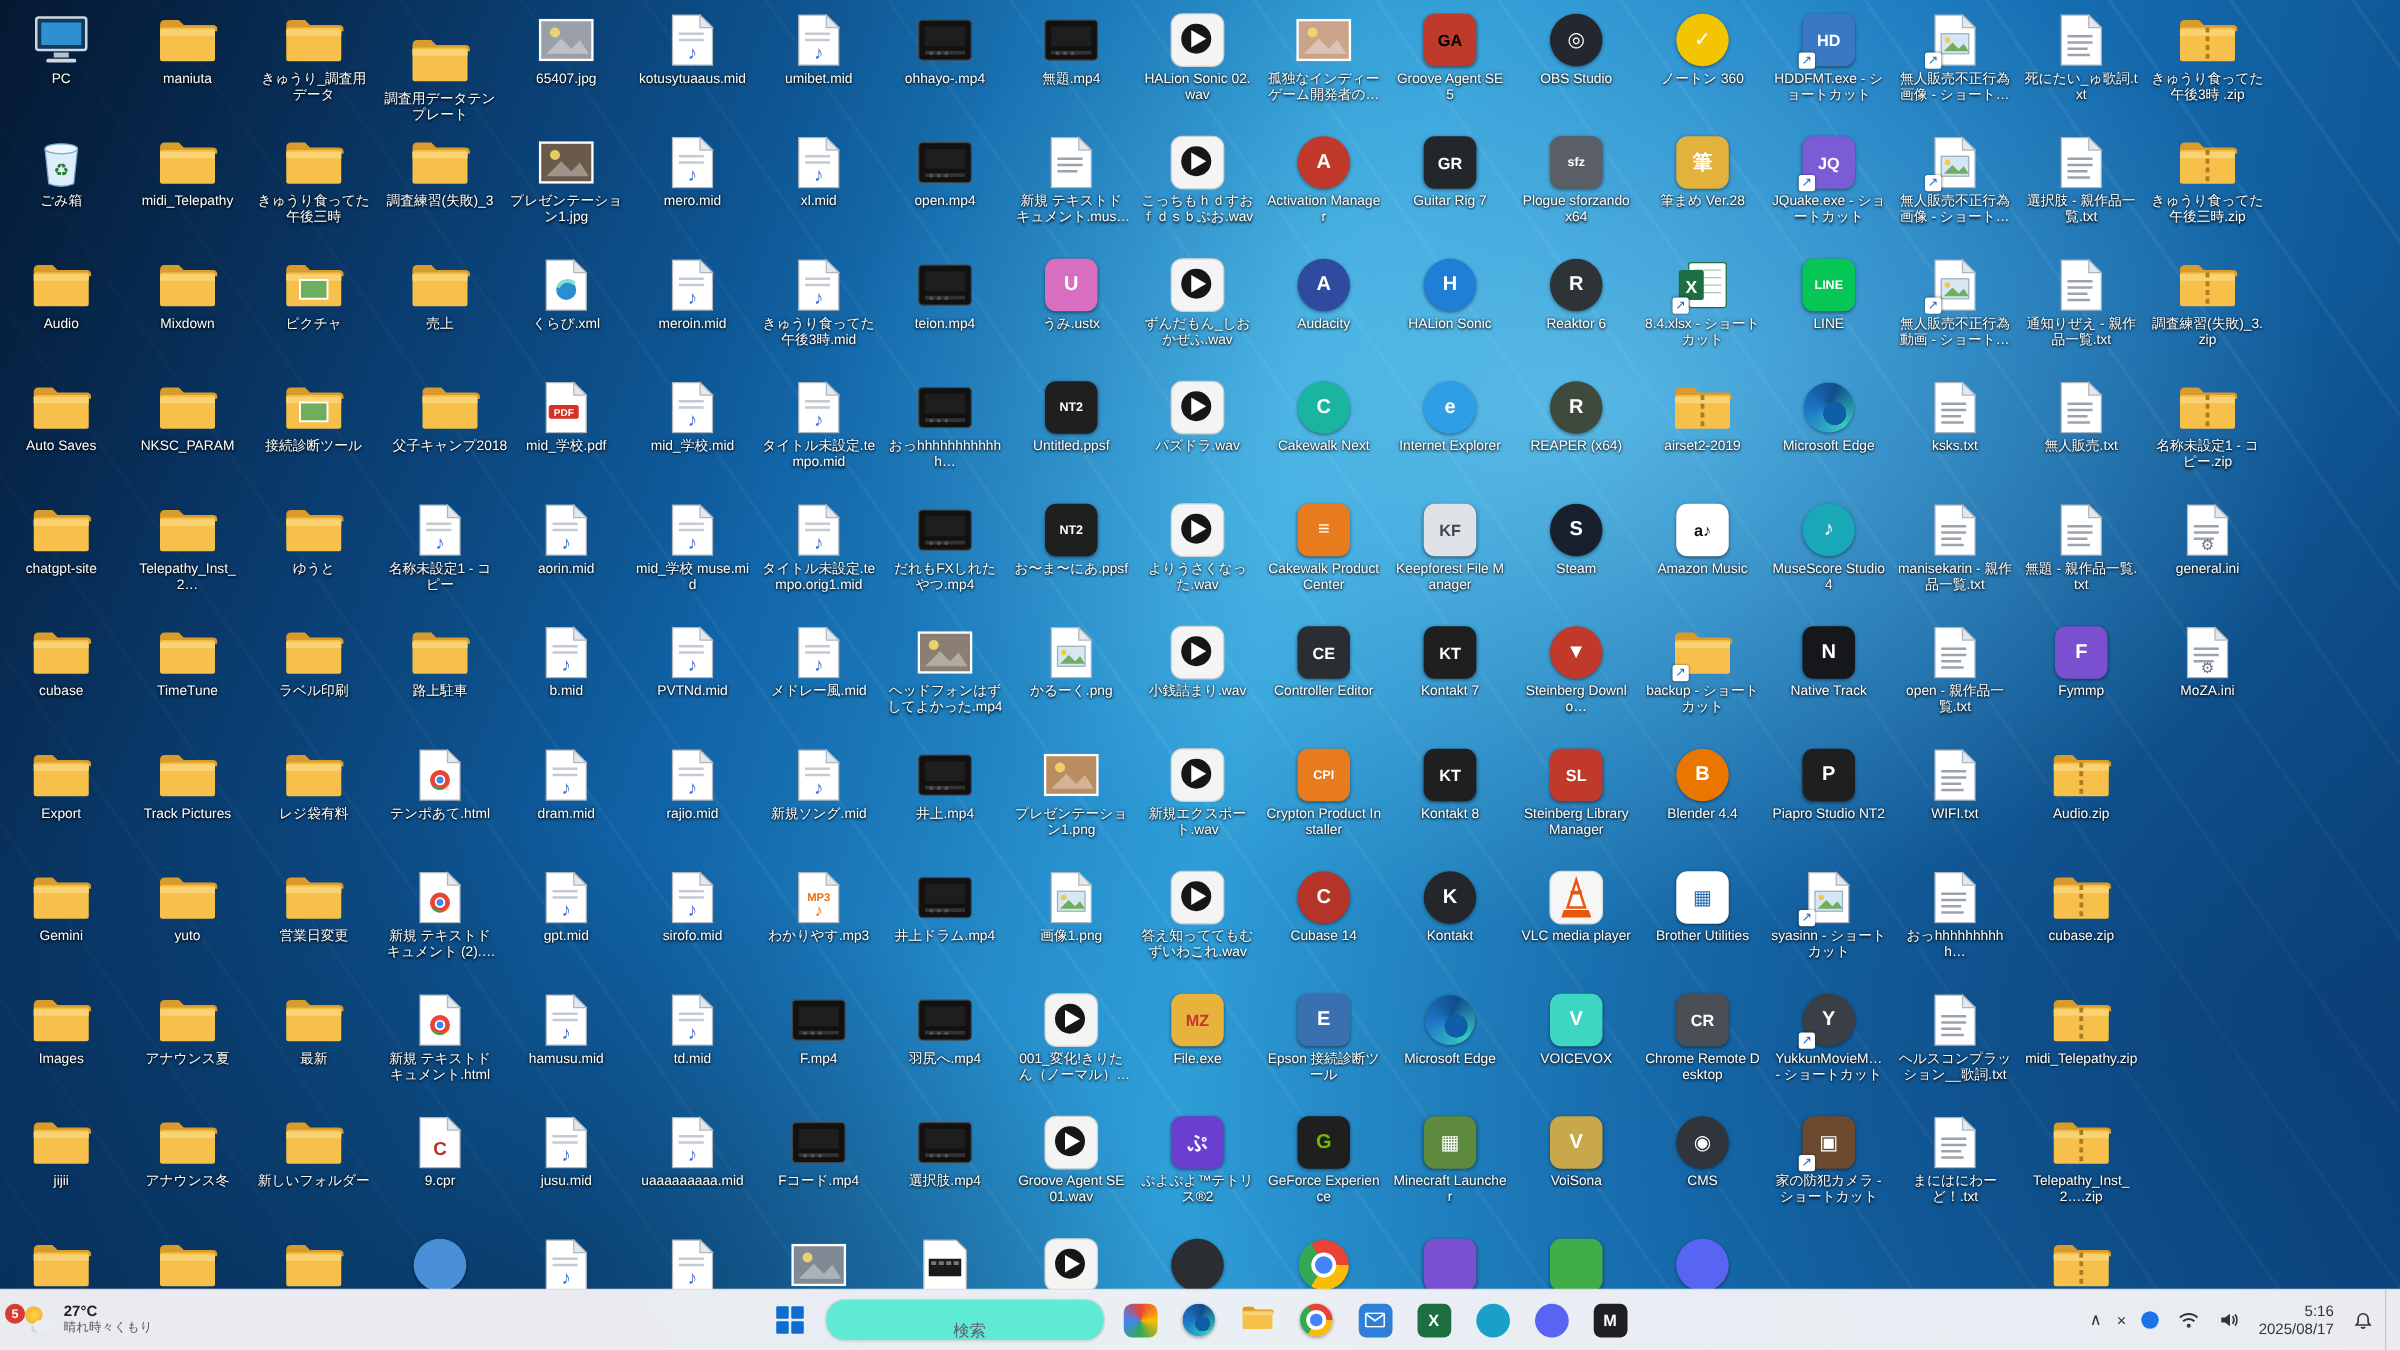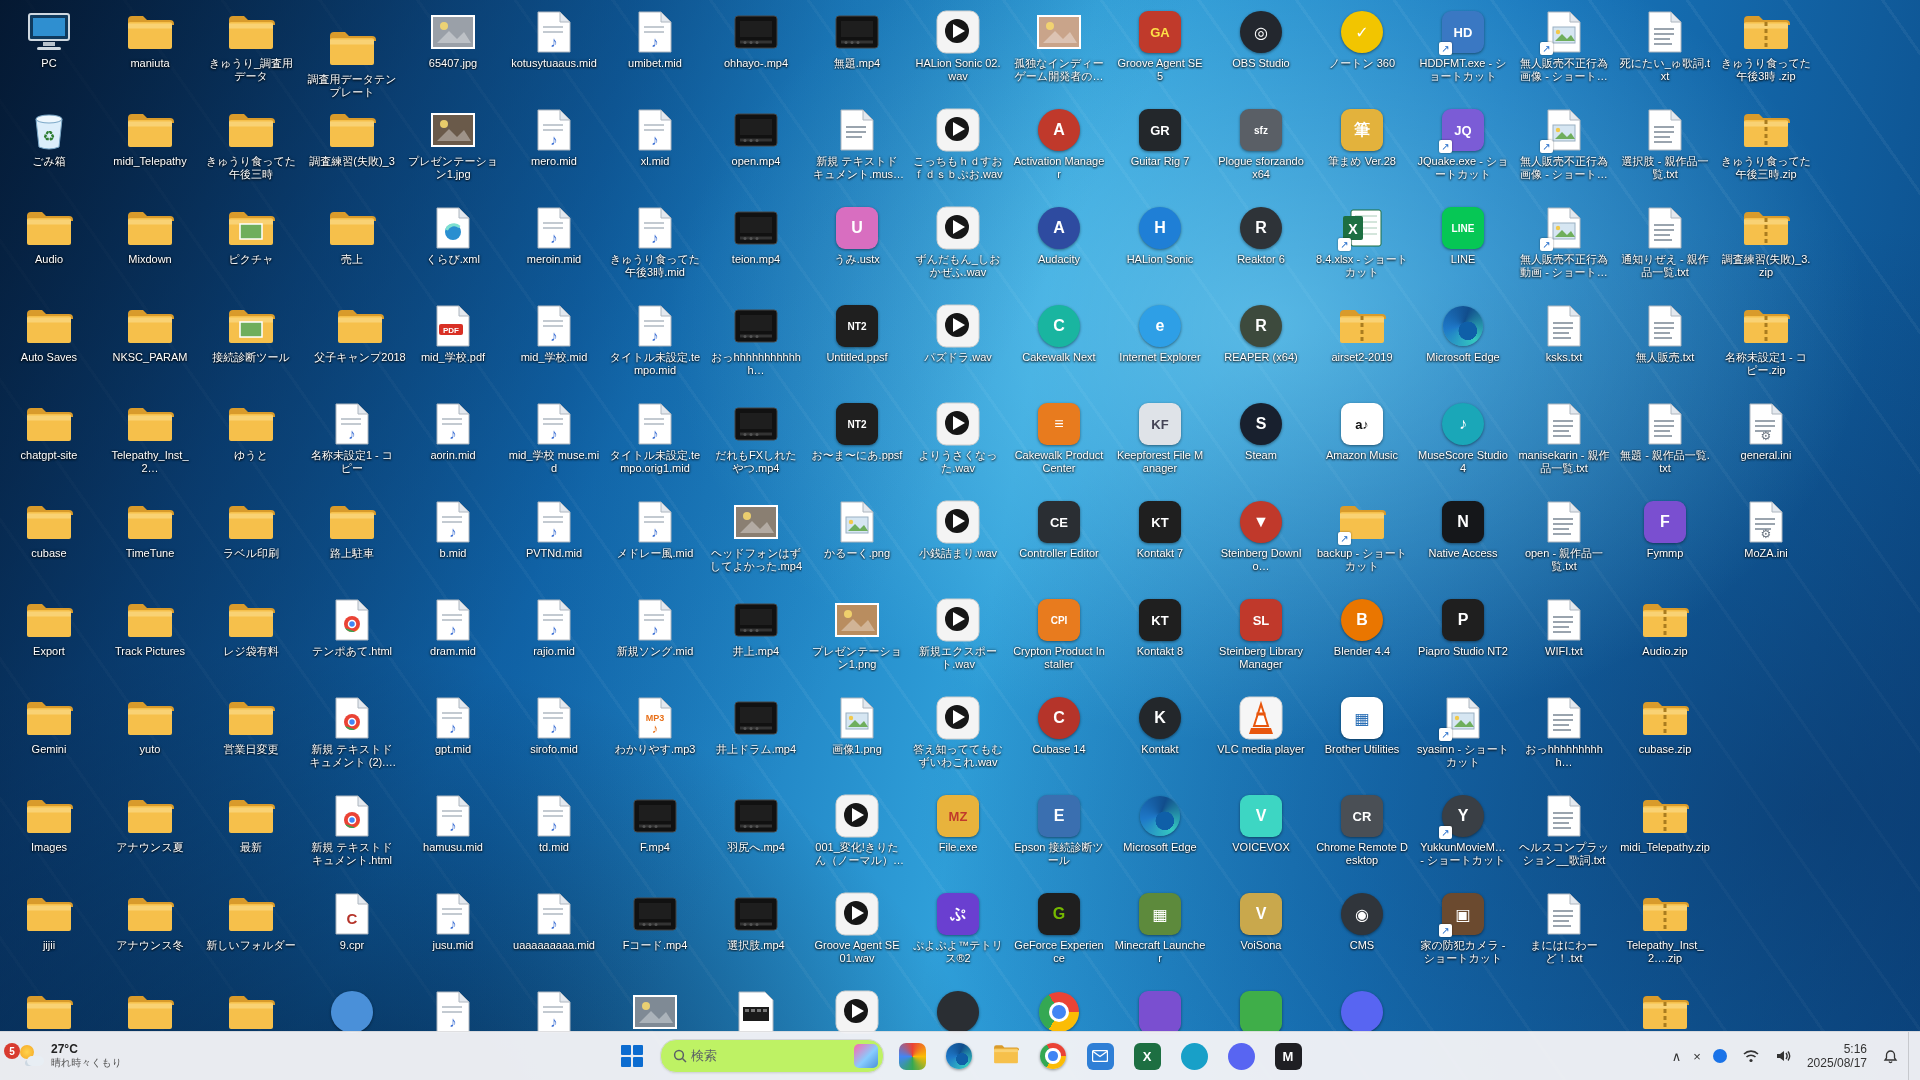--- a/index.html
+++ b/index.html
@@ -41,22 +41,22 @@
   .wicon{position:relative;width:24px;height:22px;}
   .wsun{position:absolute;left:0;top:0;width:14px;height:14px;border-radius:50%;background:radial-gradient(#ffd34d,#f5a623);}
   .wcloud{position:absolute;right:0;bottom:1px;width:17px;height:10px;border-radius:8px;background:#e8eef4;box-shadow:-4px 2px 0 -2px #cdd8e2;}
   .wtxt{display:flex;flex-direction:column;line-height:1.15;}
   .wtemp{font-size:12px;color:#222;font-weight:bold;}
   .wcond{font-size:10px;color:#555;}
   .tb-center{position:absolute;left:50%;transform:translateX(-50%);height:100%;display:flex;align-items:center;gap:9px;}
   .tbbtn{width:38px;height:38px;border-radius:6px;display:flex;align-items:center;justify-content:center;}
   .winlogo{display:grid;grid-template-columns:10px 10px;grid-template-rows:10px 10px;gap:2px;}
   .winlogo span{background:#0c6cd0;border-radius:1px;}
-  .search{height:32px;min-width:205px;border-radius:16px;background:#bef264;border:1px solid #d4d6da;
-    display:flex;align-items:center;gap:4px;padding:0 5px 0 12px;box-shadow:0 1px 2px rgba(0,0,0,.06);}
+  .search{height:32px;min-width:205px;border-radius:16px;background:#5eead4;border:1px solid #d4d6da;
+    display:flex;align-items:center;gap:16px;padding:0 5px 0 12px;box-shadow:0 1px 2px rgba(0,0,0,.06);flex-direction:column;}
   .searchtxt{font-size:13px;color:#5a5f66;flex:1;text-align:left;}
   .shl{width:24px;height:24px;border-radius:5px;background:linear-gradient(135deg,#f6a ,#8cf 55%,#4a90d9);}
   .mini{width:27px;height:27px;display:flex;align-items:center;justify-content:center;border-radius:6px;color:#fff;font-weight:bold;font-size:13px;}
   .tb-right{position:absolute;right:6px;top:0;height:100%;display:flex;align-items:center;gap:4px;}
   .trbtn{height:36px;border-radius:6px;display:flex;align-items:center;justify-content:center;padding:0 6px;color:#333;}
   .clock{font-size:12px;color:#333;text-align:right;line-height:1.2;}
   .bluedot{width:14px;height:14px;border-radius:50%;background:#1a73e8;}
   .showdesk{width:5px;height:100%;border-left:1px solid rgba(0,0,0,.15);}
 </style>
 </head>
@@ -177,21 +177,21 @@
         <svg width="44" height="34" viewBox="0 0 44 34">
           <rect x="1" y="1" width="42" height="32" fill="#c9a48a" stroke="#fff" stroke-width="2"></rect>
           <circle cx="13" cy="11" r="4" fill="#f5d76e" opacity=".9"></circle>
           <path d="M6 28 L18 16 L26 24 L33 17 L40 28 Z" fill="rgba(255,255,255,.35)"></path>
         </svg>
       </div>
       <div class="iclabel">孤独なインディーゲーム開発者の一生…</div>
     </div>
     <div class="icon" style="left:1114px;top:8px">
       <div class="icwrap">
-        <div class="appsq" style="background:#c03a2b;color:#fde047;font-size:13px">GA</div>
+        <div class="appsq" style="background:#c03a2b;color:#000000;font-size:13px">GA</div>
       </div>
       <div class="iclabel">Groove Agent SE 5</div>
     </div>
     <div class="icon" style="left:1215px;top:8px">
       <div class="icwrap">
         <div class="appsq appc" style="background:#23272e;color:#fff;font-size:16px">◎</div>
       </div>
       <div class="iclabel">OBS Studio</div>
     </div>
     <div class="icon" style="left:1316px;top:8px">
@@ -1055,21 +1055,21 @@
           <path d="M2 13h44" stroke="#f9d274" stroke-width="5"></path>
         </svg>
         <div class="sc">↗</div>
       </div>
       <div class="iclabel">backup - ショートカット</div>
     </div>
     <div class="icon" style="left:1417px;top:498px">
       <div class="icwrap">
         <div class="appsq" style="background:#15171a;color:#fff;font-size:16px">N</div>
       </div>
-      <div class="iclabel">Native Access</div>
+      <div class="iclabel">Native Track</div>
     </div>
     <div class="icon" style="left:1518px;top:498px">
       <div class="icwrap">
         <svg width="34" height="42" viewBox="0 0 34 42">
           <path d="M1 1h22l10 10v30H1z" fill="#fff" stroke="#aeb6bf"></path>
           <path d="M23 1v10h10z" fill="#e3e8ee" stroke="#aeb6bf"></path>
           <path d="M6 18h20M6 23h20M6 28h16" stroke="#9aa4ae" stroke-width="2"></path>
           <path d="M6 33h18" stroke="#9aa4ae" stroke-width="2"></path>
         </svg>
       </div>

